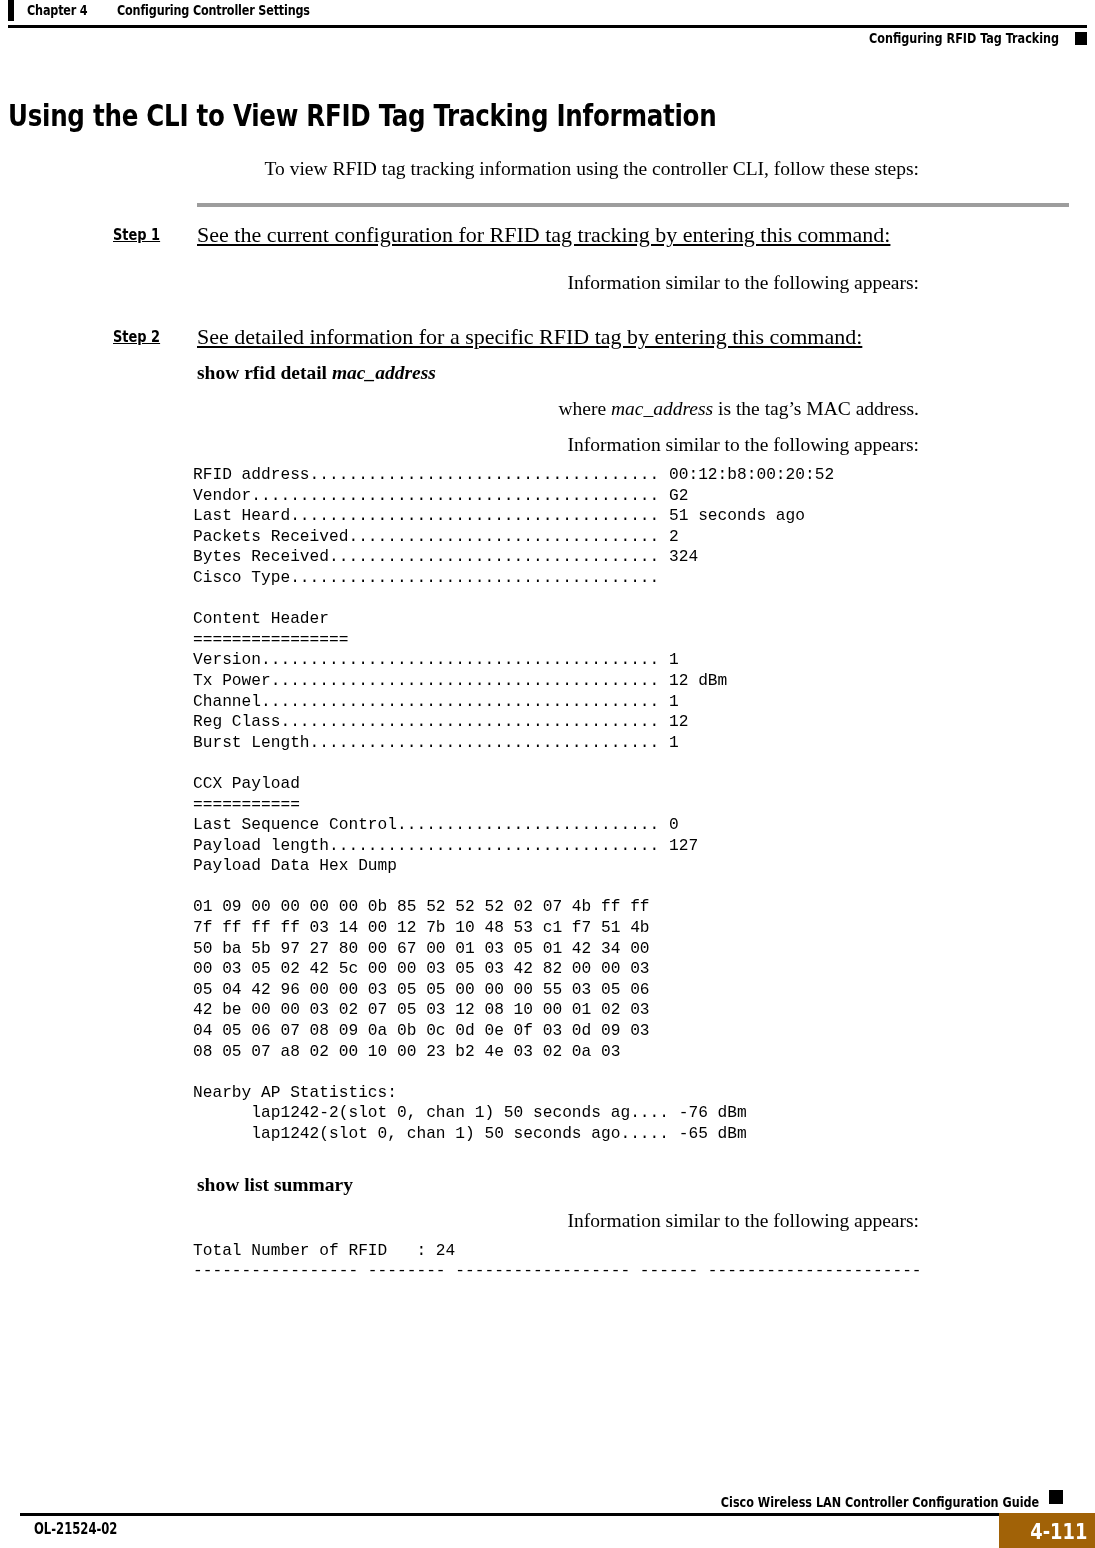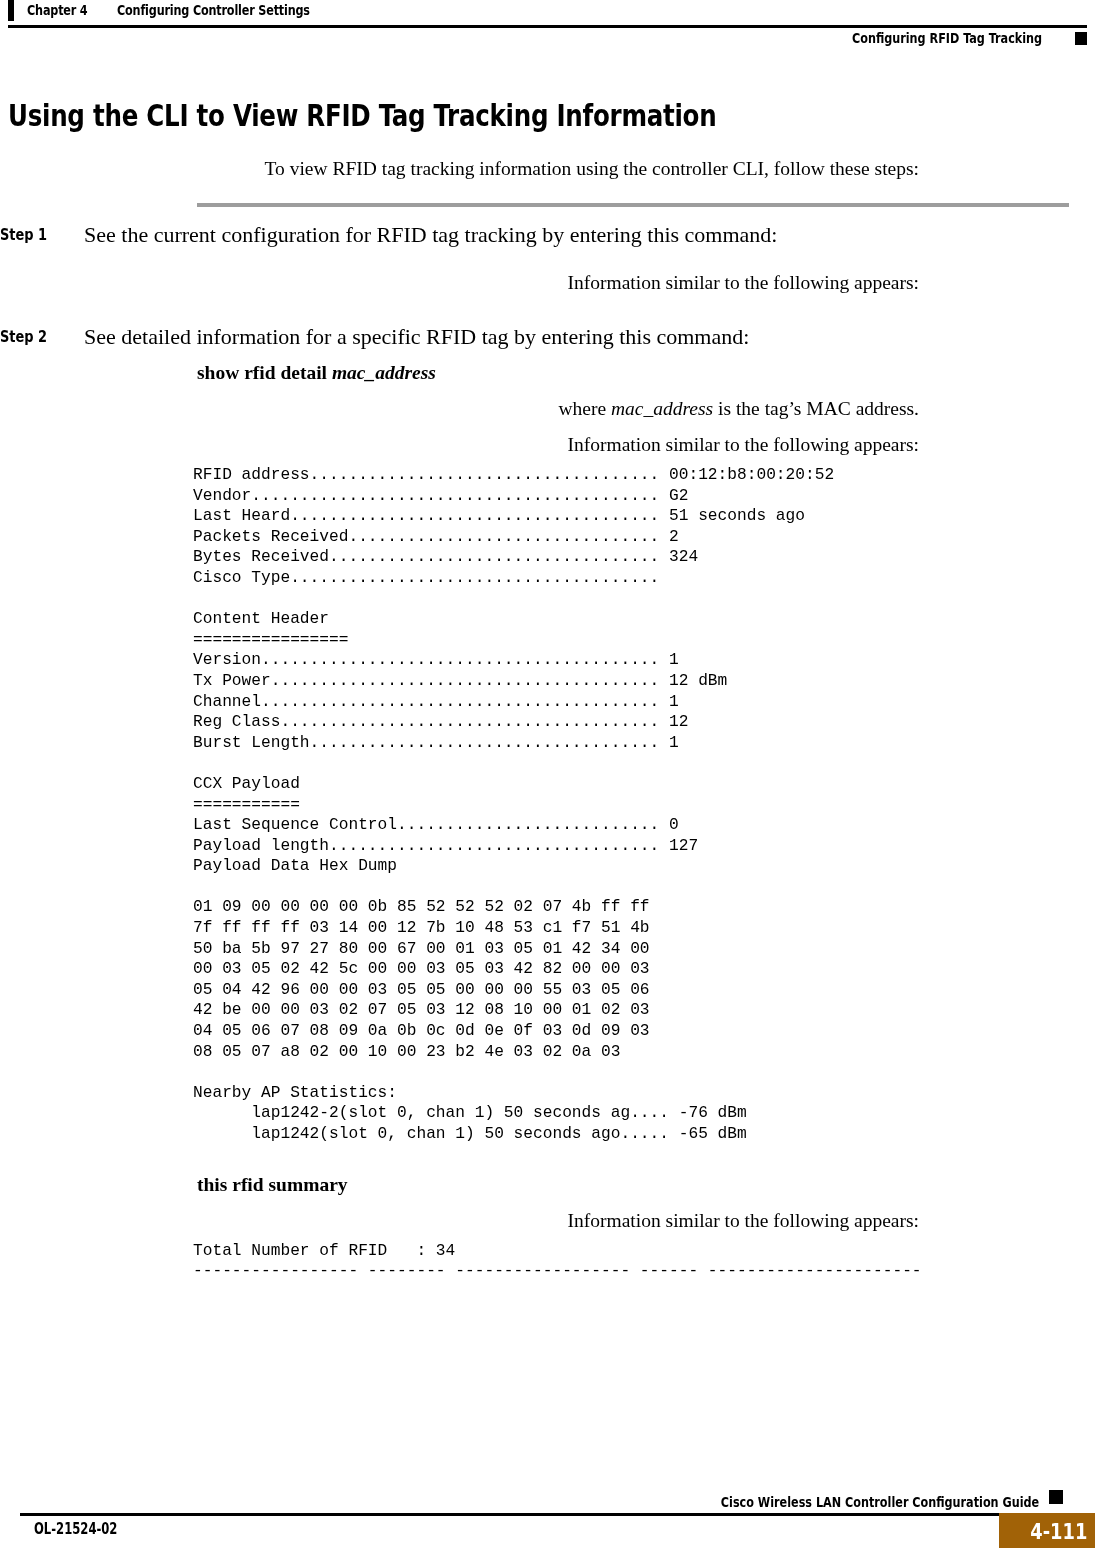--- a/index.html
+++ b/index.html
@@ -58,21 +58,20 @@
     background: #000;
   }
   .hdr-section-row {
     position: absolute;
     right: 8px;
     top: 26px;
     height: 24px;
     display: flex;
     align-items: center;
     justify-content: flex-end;
-    gap: 17px;
   }
   .hdr-section-title {
     font-family: "DejaVu Sans Condensed", "Liberation Sans Narrow", "Liberation Sans", sans-serif;
     font-weight: bold;
     font-size: 14.5px;
     transform: scaleX(0.86);
     transform-origin: right center;
     white-space: nowrap;
   }
   .hdr-right-box {
@@ -121,20 +120,22 @@
 
   .step-rule {
     margin-left: 197px;
     width: 872px;
     height: 4px;
     background: #9d9d9d;
   }
 
   .step-row {
     display: flex;
+    margin-left: 113px;
+    text-decoration: underline;
   }
   .step-label {
     width: 84px;
     flex: 0 0 84px;
     font-family: "DejaVu Sans Condensed", "Liberation Sans Narrow", "Liberation Sans", sans-serif;
     font-weight: bold;
     font-size: 16px;
     transform: scaleX(0.9);
     transform-origin: left center;
     white-space: nowrap;
@@ -324,25 +325,25 @@
 04 05 06 07 08 09 0a 0b 0c 0d 0e 0f 03 0d 09 03
 08 05 07 a8 02 00 10 00 23 b2 4e 03 02 0a 03
 
 Nearby AP Statistics:
       lap1242-2(slot 0, chan 1) 50 seconds ag.... -76 dBm
       lap1242(slot 0, chan 1) 50 seconds ago..... -65 dBm</pre>
 
   <div class="spacer-16"></div>
 
   <div class="spacer-12"></div>
-  <div class="cmd"><span>this rfid summary</span></div>
+  <div class="cmd"><span>show list summary</span></div>
   <div class="spacer-12"></div>
   <p class="body-para">Information similar to the following appears:</p>
   <div class="spacer-8"></div>
-  <pre class="cli">Total Number of RFID   : 34
+  <pre class="cli">Total Number of RFID   : 24
 ----------------- -------- ------------------ ------ ----------------------</pre>
 
 </div>
 
 <div class="page-footer">
   <div class="ftr-guide">Cisco Wireless LAN Controller Configuration Guide</div>
   <div class="ftr-notch"></div>
   <div class="ftr-rule"></div>
   <div class="ftr-docid">OL-21524-02</div>
   <div class="ftr-pagebox">

